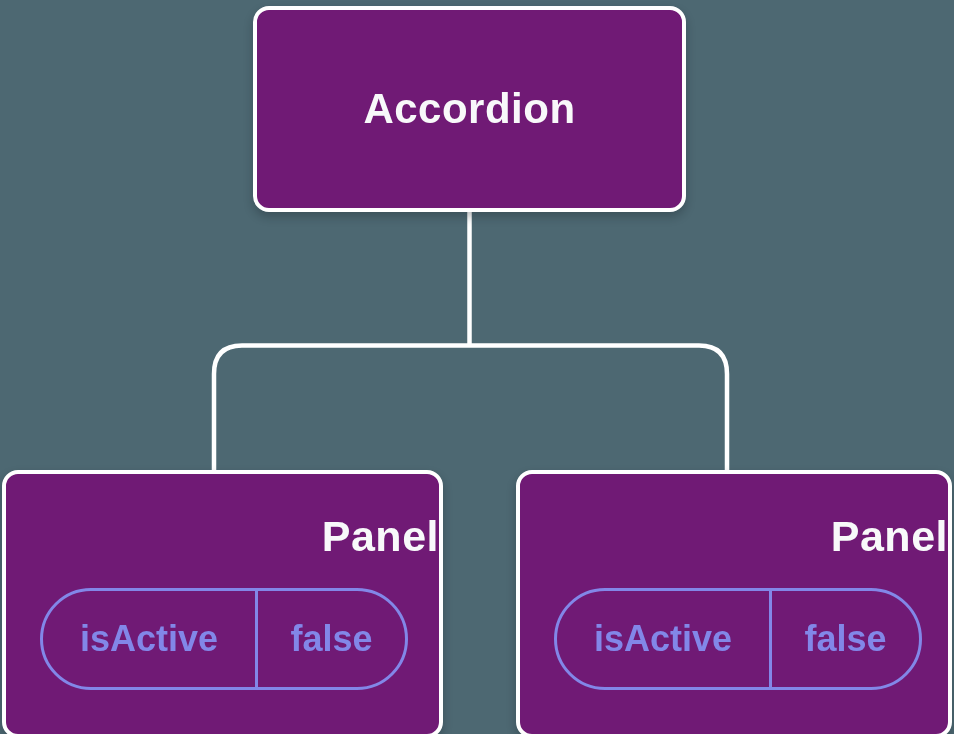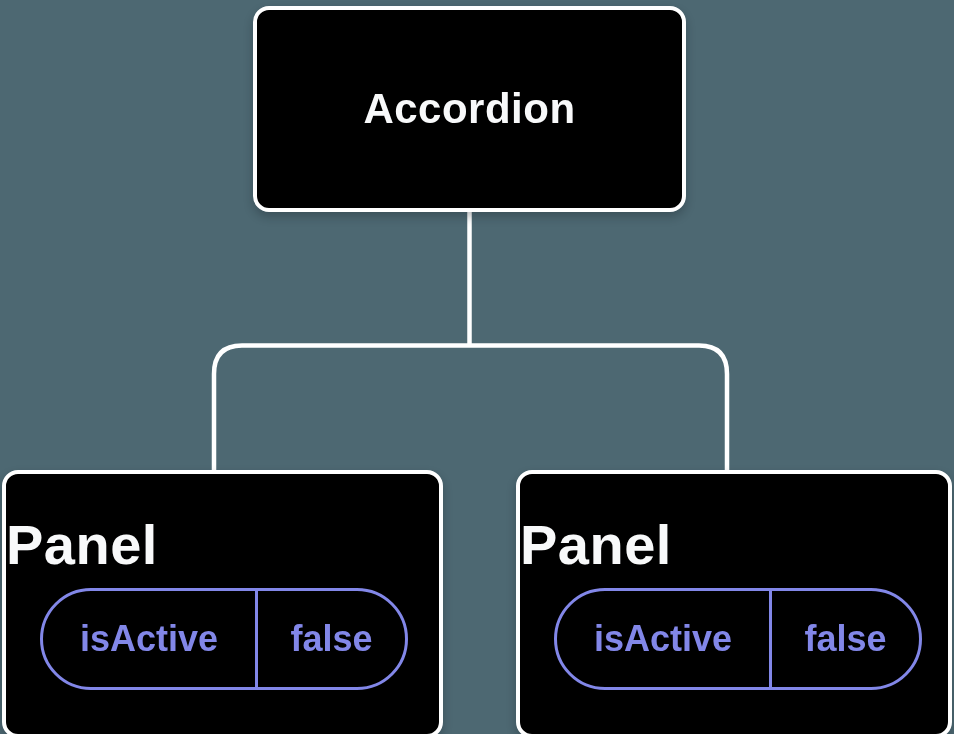--- a/index.html
+++ b/index.html
@@ -18,21 +18,21 @@
   .connector-layer {
     position: absolute;
     top: 0; left: 0;
     width: 954px;
     height: 734px;
     z-index: 0;
   }
   .node {
     position: absolute;
     box-sizing: border-box;
-    background: #000000;
+    background: #701a75;
     border: 4px solid #FFFFFF;
     border-radius: 16px;
     box-shadow: 0 5px 10px rgba(18, 24, 34, 0.28);
     z-index: 1;
   }
   .node-root {
     left: 253px;
     top: 6px;
     width: 433px;
     height: 206px;
@@ -51,23 +51,23 @@
     width: 441px;
     height: 268px;
   }
   .node-panel-left  { left: 2px;   top: 470px; }
   .node-panel-right { left: 516px; top: 470px; width: 436px; }
   .panel-title {
     position: absolute;
     top: 38px;
     left: 0;
     width: 100%;
-    text-align: left;
+    text-align: right;
     color: #F8F9FA;
-    font-size: 56px;
+    font-size: 43px;
     font-weight: 600;
     letter-spacing: 0.5px;
   }
   .state-pill {
     position: absolute;
     top: 114px;
     left: 34px;
     width: 368px;
     height: 102px;
     box-sizing: border-box;

